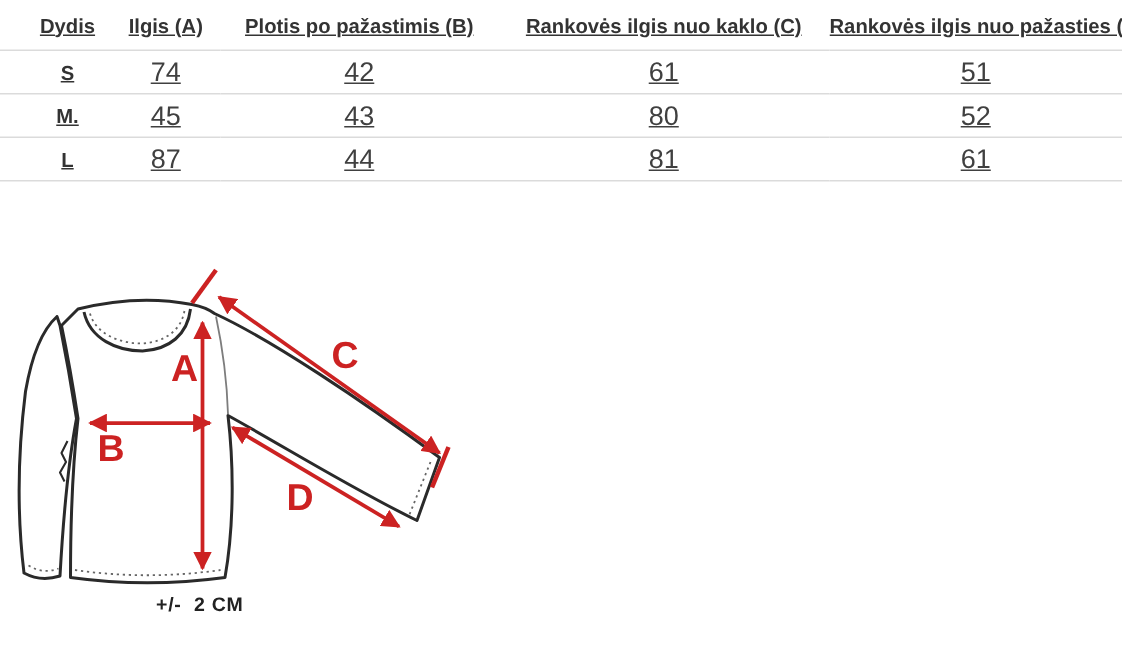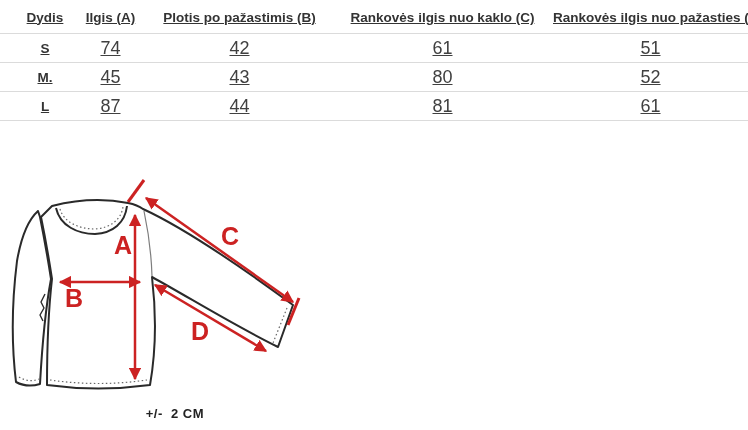--- a/index.html
+++ b/index.html
@@ -47,23 +47,23 @@
     font-weight: 700;
     font-size: 13.5px;
     color: #333333;
   }
 
   
   .figure { position: absolute; left: 0; top: 170px; width: 748px; height: 260px; }
   .figure svg { position: absolute; left: 0; top: 0; }
   .tolerance {
     position: absolute;
-    left: 104px; top: 236px;
+    left: 104px; top: 225px;
     width: 100px;
-    text-align: right;
+    text-align: left;
     font-size: 13px;
     font-weight: 700;
     color: #222222;
     letter-spacing: 0.5px;
     white-space: pre;
   }
 </style>
 </head>
 <body>
 

